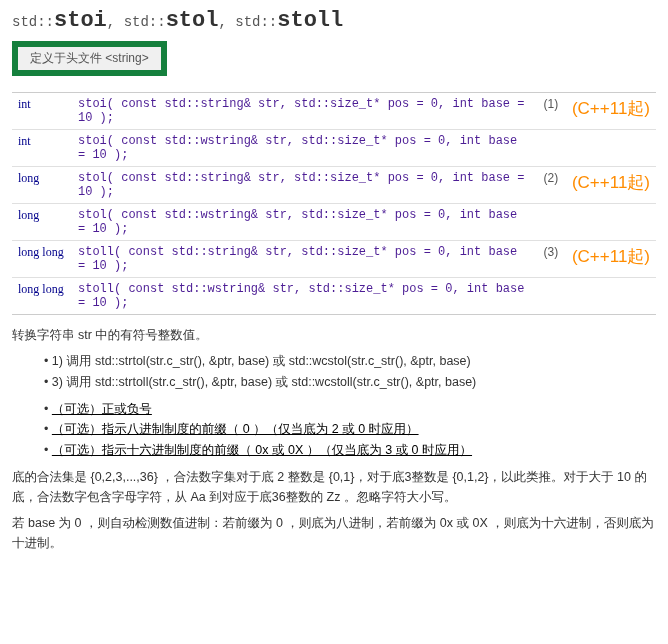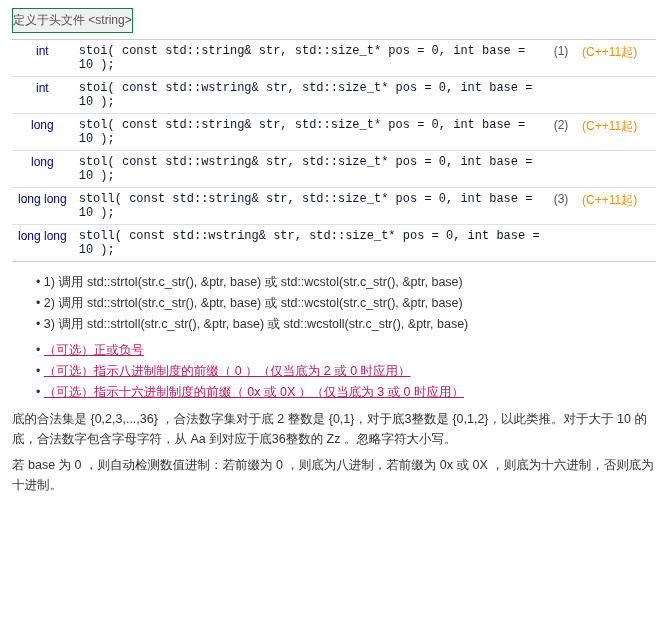--- a/index.html
+++ b/index.html
@@ -22,25 +22,25 @@
       margin-bottom: 8px;
       font-family: 'Courier New', monospace;
     }
     .main-title .ns {
       font-size: 14px;
       font-weight: normal;
       color: #555;
     }
     .defined-in {
       background: #f0f0f0;
-      border: 1px solid #15803d;
-      padding: 3px 0;
+      border: 6px solid #15803d;
+      padding: 3px 12px;
       font-size: 12px;
       color: #555;
-      margin-bottom: 6px;
+      margin-bottom: 16px;
       display: inline-block;
     }
     .sig-table {
       width: 100%;
       border-collapse: collapse;
       margin-bottom: 10px;
       font-size: 12px;
     }
     .sig-table tr {
       border-top: 1px solid #e0e0e0;
@@ -50,71 +50,73 @@
     }
     .sig-table tr:last-child {
       border-bottom: 1px solid #ccc;
     }
     .sig-table td {
       padding: 4px 6px;
       vertical-align: top;
     }
     .sig-table .ret-type {
       color: #00008b;
-      font-family: Liberation Sans, sans-serif;
+      font-family: Liberation Serif, serif;
       white-space: nowrap;
       width: 60px;
-      text-align: center;
     }
     .sig-table .sig-code {
       font-family: 'Courier New', monospace;
-      color: #0f172a;
+      color: #4c1d95;
       flex: 1;
     }
     .sig-table .sig-num {
       color: #555;
       white-space: nowrap;
       text-align: center;
       width: 30px;
     }
     .sig-table .sig-version {
       color: #ff8c00;
       white-space: nowrap;
-      font-size: 12px;
+      font-size: 17px;
       width: 80px;
     }
     .kw-blue { color: #00008b; font-family: 'Courier New', monospace; }
     .section-text {
       margin-bottom: 6px;
       line-height: 1.6;
       font-size: 12.5px;
     }
     .indent-list {
-      margin-left: 24px;
+      margin-left: 32px;
       margin-bottom: 6px;
     }
     .indent-list li {
       list-style: none;
       padding: 1px 0;
       font-size: 12.5px;
       line-height: 1.5;
     }
     .indent-list li::before {
       content: "• ";
       color: #333;
     }
-    .link-blue { color: #be185d; text-decoration: underline; cursor: pointer; }
+    .link-blue { color: #000000; text-decoration: underline; cursor: pointer; }
     .orange { color: #cc4400; }
   </style>
 </head>
 <body>
 
 <div class="page-container">
 
   
+  <div class="main-title">
+    <span class="ns">std::</span><span>stoi</span><span class="ns">, std::</span><span>stol</span><span class="ns">, std::</span><span>stoll</span>
+  </div>
 
   
   <div class="defined-in">
     <span>定义于头文件 &lt;string&gt;</span>
   </div>
 
   
   <table class="sig-table">
     <tbody>
         <tr>
@@ -150,25 +152,25 @@
     <tr>
       <td class="ret-type kw-blue">long long</td>
       <td class="sig-code">stoll( const std::wstring&amp; str, std::size_t* pos = 0, int base = 10 );</td>
       <td class="sig-num"></td>
       <td class="sig-version"></td>
     </tr>
   </tbody>
     </table>
 
   
+  <p class="section-text">转换字符串 str 中的有符号整数值。</p>
 
   
   <ul class="indent-list">
     <li>1) 调用 std::strtol(str.c_str(), &amp;ptr, base) 或 std::wcstol(str.c_str(), &amp;ptr, base)</li>
-    <li>2) 调用 std::strtol(str.c_str(), &amp;ptr, base) 或 std::wcstol(str.c_str(), &amp;ptr, base)</li>
     <li>3) 调用 std::strtoll(str.c_str(), &amp;ptr, base) 或 std::wcstoll(str.c_str(), &amp;ptr, base)</li>
   </ul>
 
   
 
   
   <ul class="indent-list">
     <li>
       <span class="link-blue">（可选）正或负号</span>
     </li>

